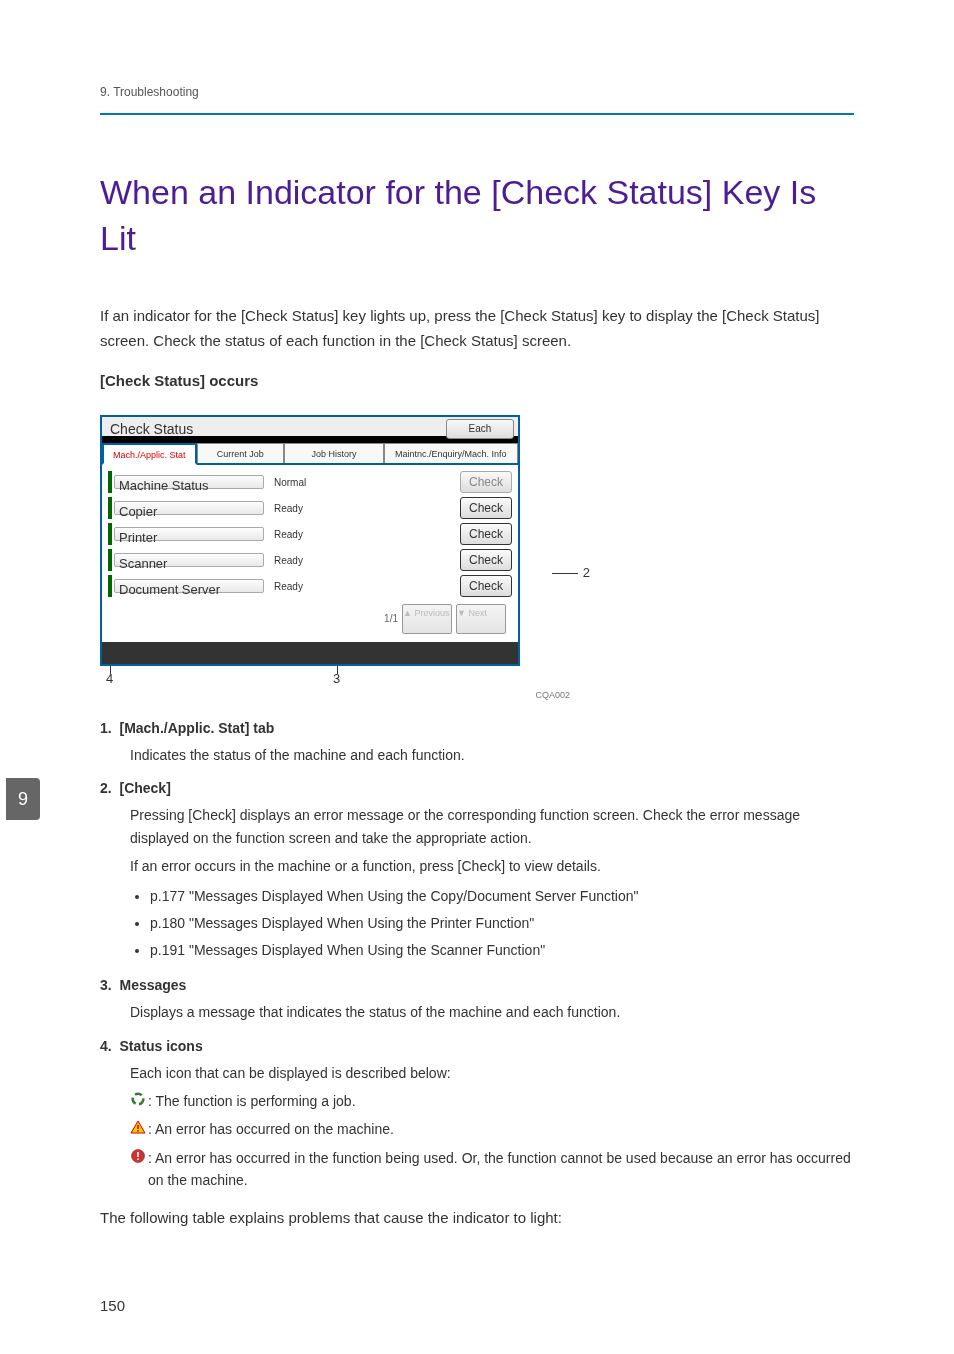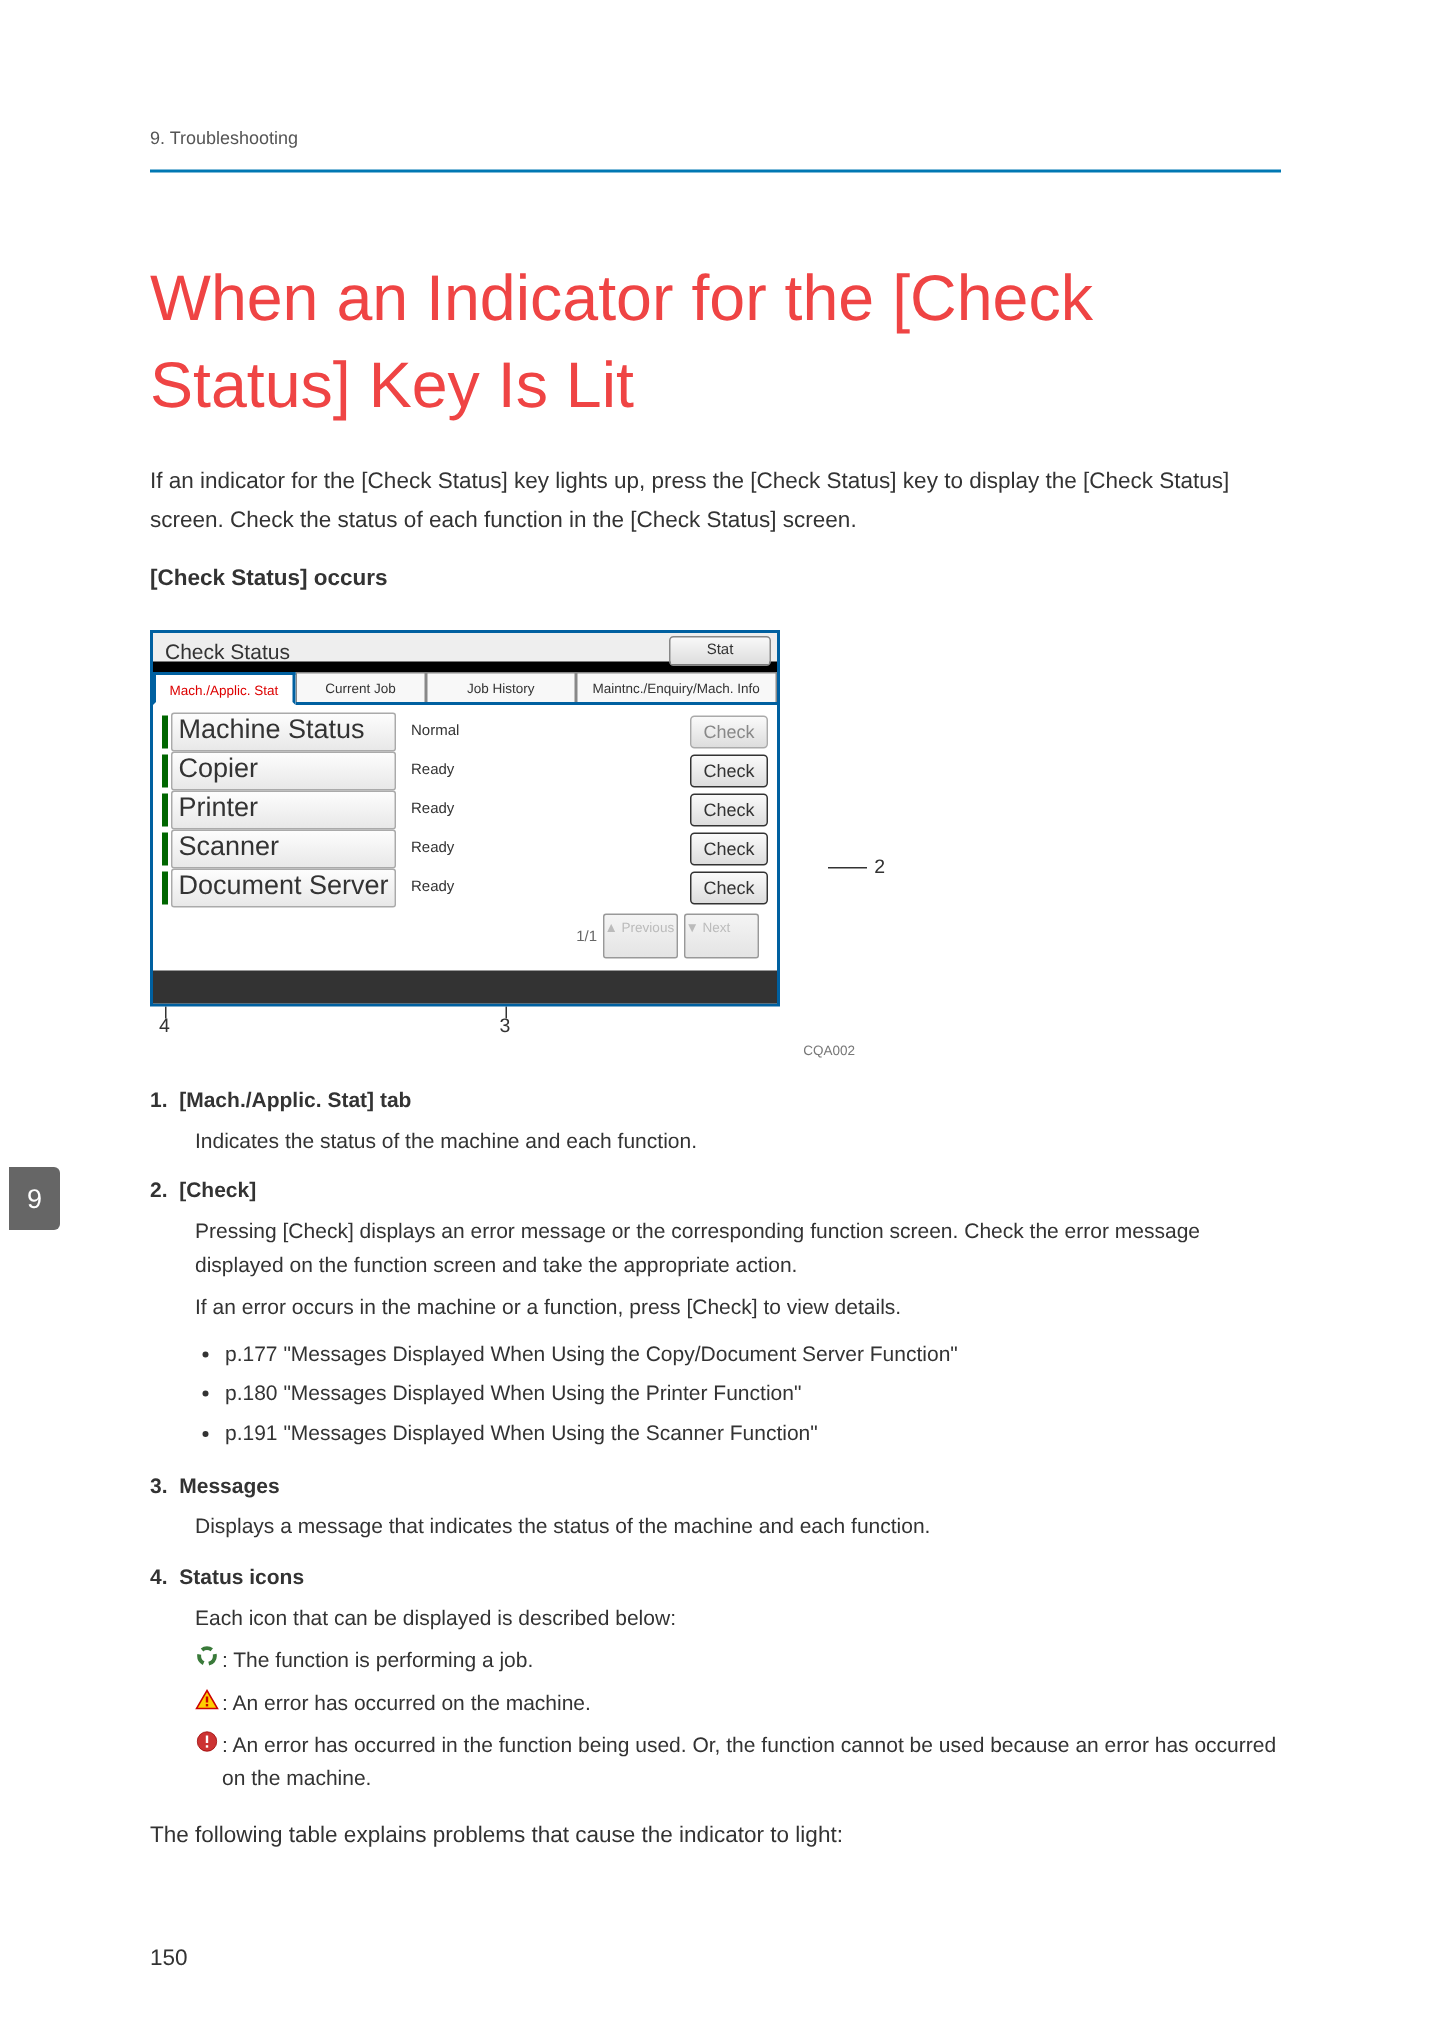--- a/index.html
+++ b/index.html
@@ -17,25 +17,25 @@
       height: 100%;
     }
     .header-running {
       font-size: 12px;
       color: #555;
       padding-bottom: 14px;
       border-bottom: 2px solid #0078b3;
       margin-bottom: 55px;
     }
     .main-title {
-      font-size: 43px;
+      font-size: 34px;
       font-weight: normal;
-      color: #ef4444;
+      color: #4c1d95;
       line-height: 1.35;
-      margin-bottom: 22px;
+      margin-bottom: 41px;
     }
     .intro {
       font-size: 15px;
       line-height: 1.7;
       margin-bottom: 18px;
     }
     .subtitle {
       font-size: 15px;
       font-weight: bold;
       margin-bottom: 12px;
@@ -145,25 +145,25 @@
       margin: 1px 0;
     }
     .status-indicator {
       width: 4px;
       height: 22px;
       background: #006600;
       margin-right: 2px;
     }
     .status-label {
       width: 150px;
-      font-size: 18px;
+      font-size: 13px;
       padding-left: 4px;
       background: linear-gradient(#fdfdfd,#e8e8e8);
       border: 1px solid #aaa;
-      height: 26px;
+      height: 14px;
       line-height: 20px;
       border-radius: 2px;
     }
     .status-msg {
       flex: 1;
       font-size: 10px;
       padding-left: 10px;
       color: #333;
     }
     .check-btn {
@@ -298,21 +298,21 @@
     <div class="callout-label callout-2">2</div>
     <div class="callout-line-h2"></div>
     <div class="callout-label callout-3">3</div>
     <div class="callout-line-v3"></div>
     <div class="callout-label callout-4">4</div>
     <div class="callout-line-v4"></div>
 
     <div class="screenshot">
       <div class="screen-header">
         <span class="screen-header-title">Check Status</span>
-        <div class="exit-btn">Stat</div>
+        <div class="exit-btn">Each</div>
       </div>
       <div class="tabs-row">
         <div class="tab tab1 active">Mach./Applic. Stat</div>
         <div class="tab tab2">Current Job</div>
         <div class="tab tab3">Job History</div>
         <div class="tab tab4">Maintnc./Enquiry/Mach. Info</div>
       </div>
       <div class="screen-body">
         <div class="status-row">
           <div class="status-indicator"></div>

